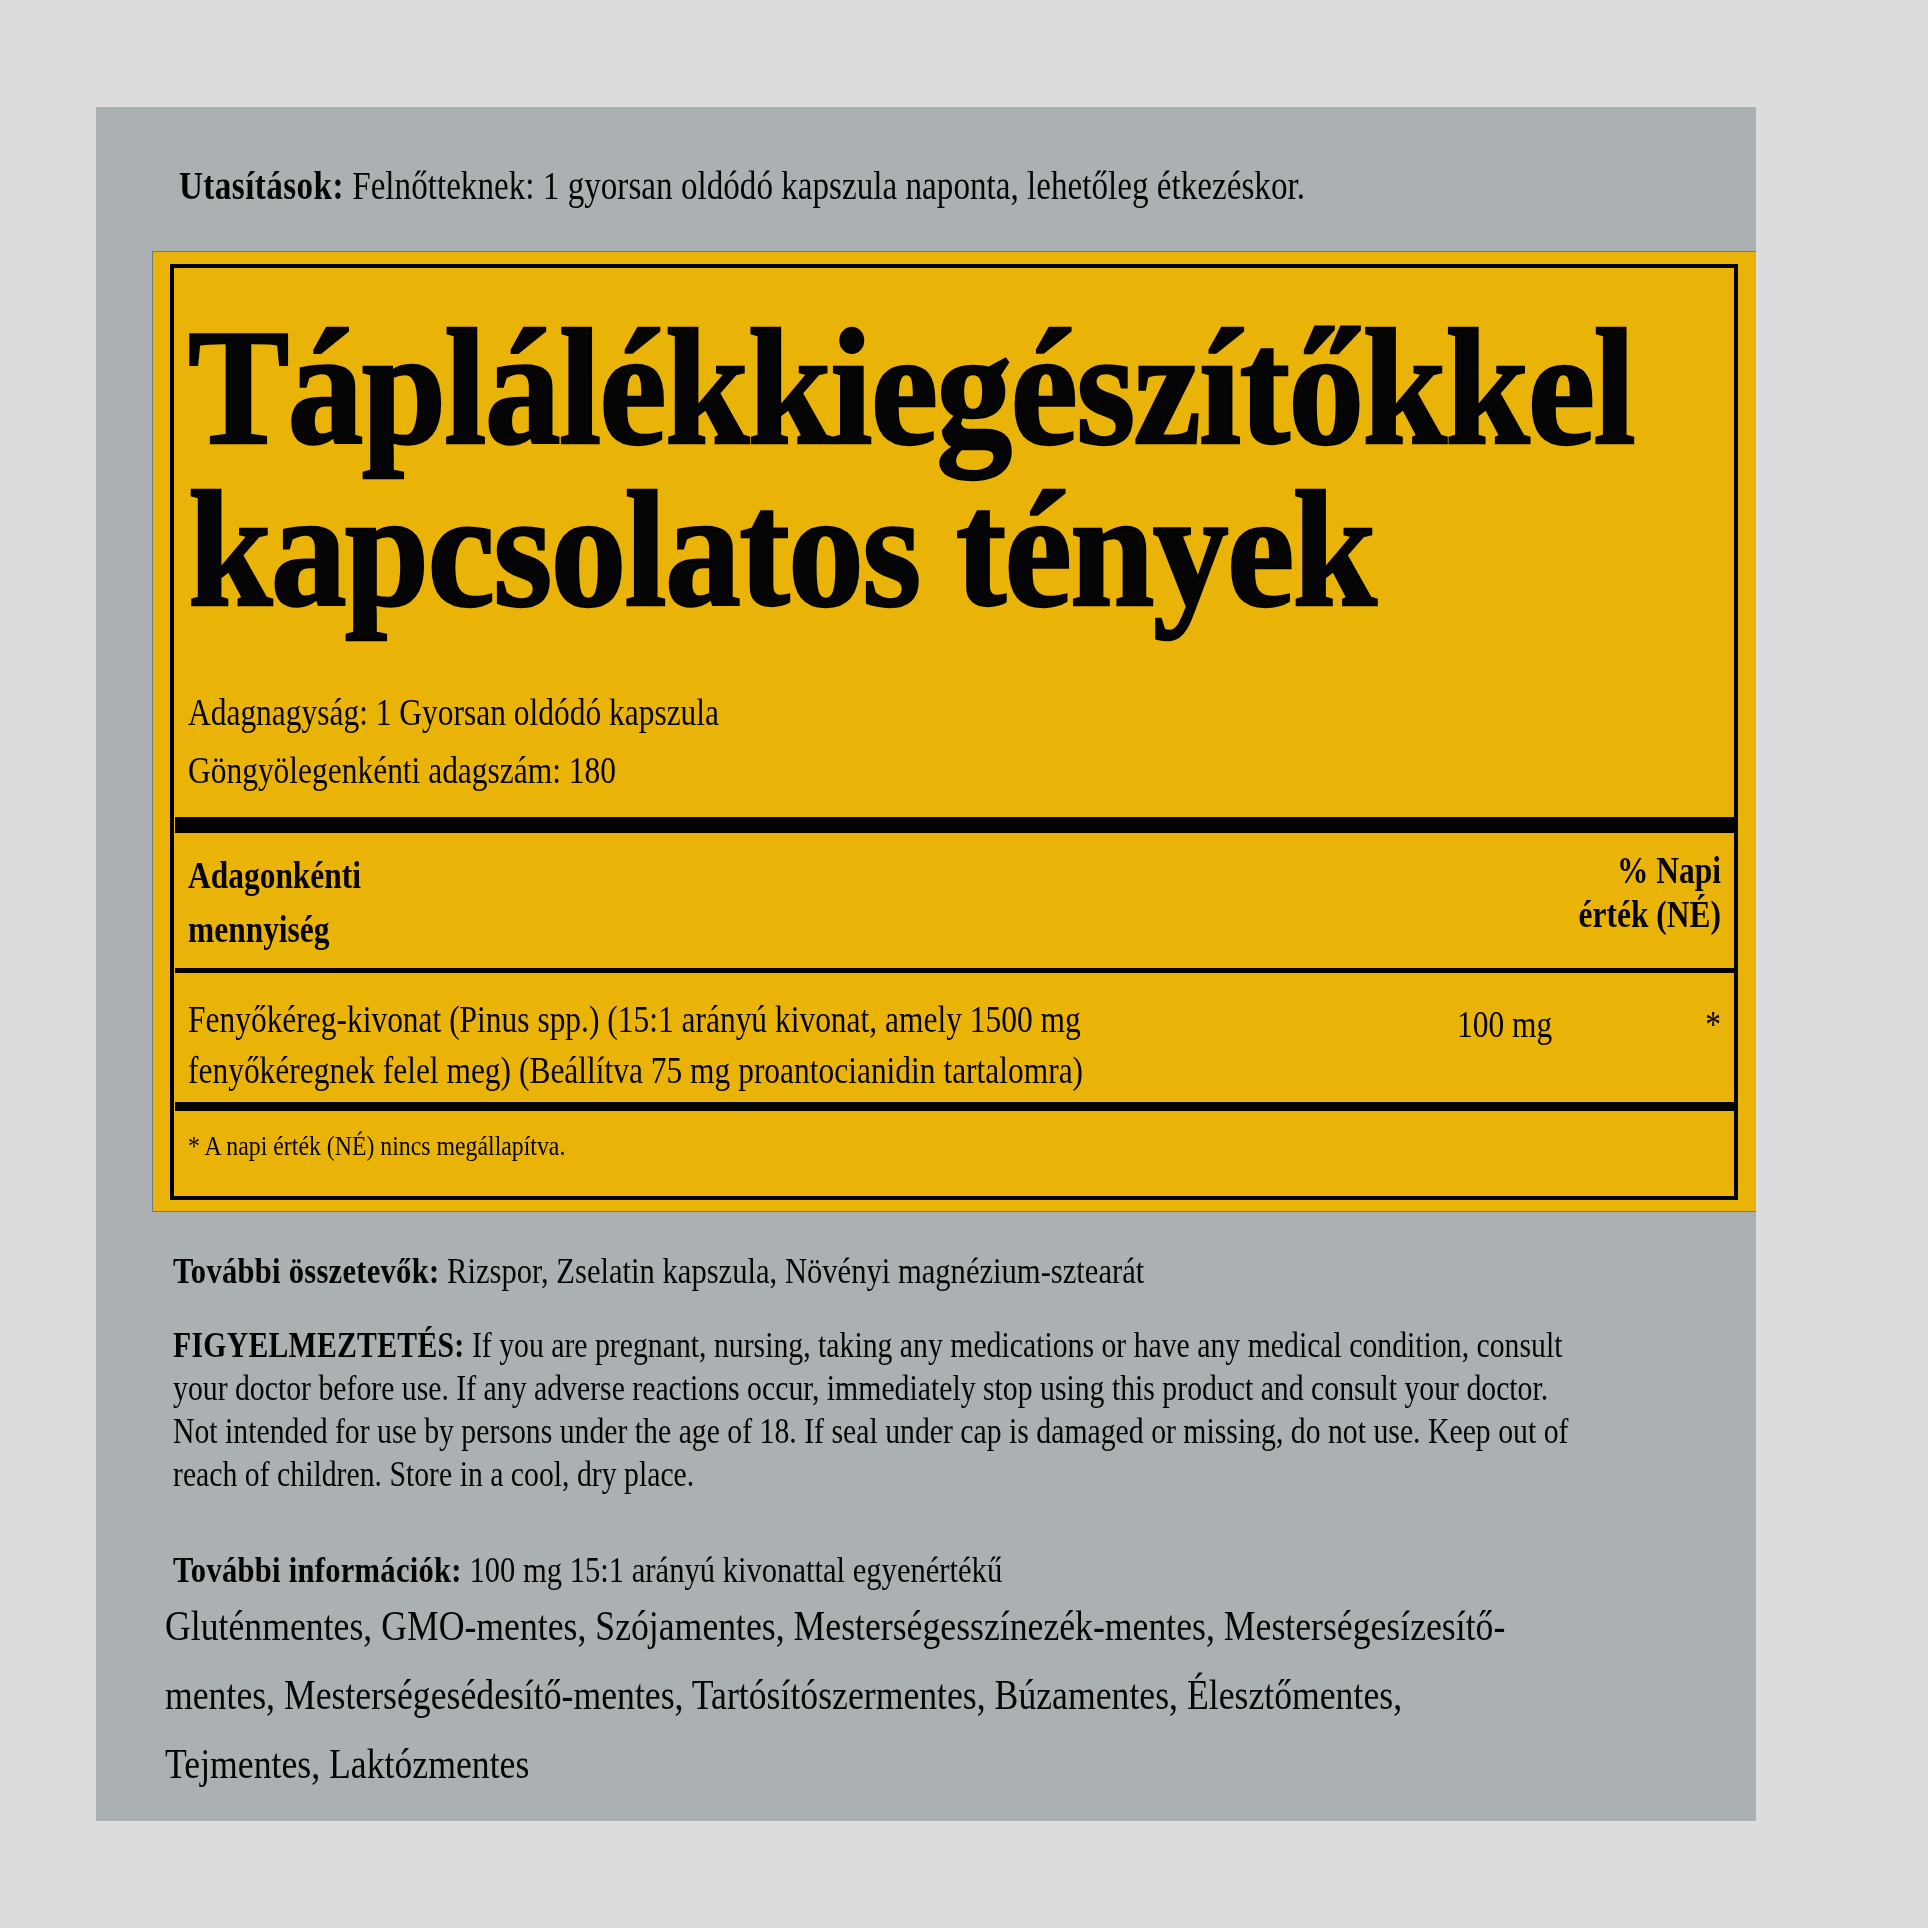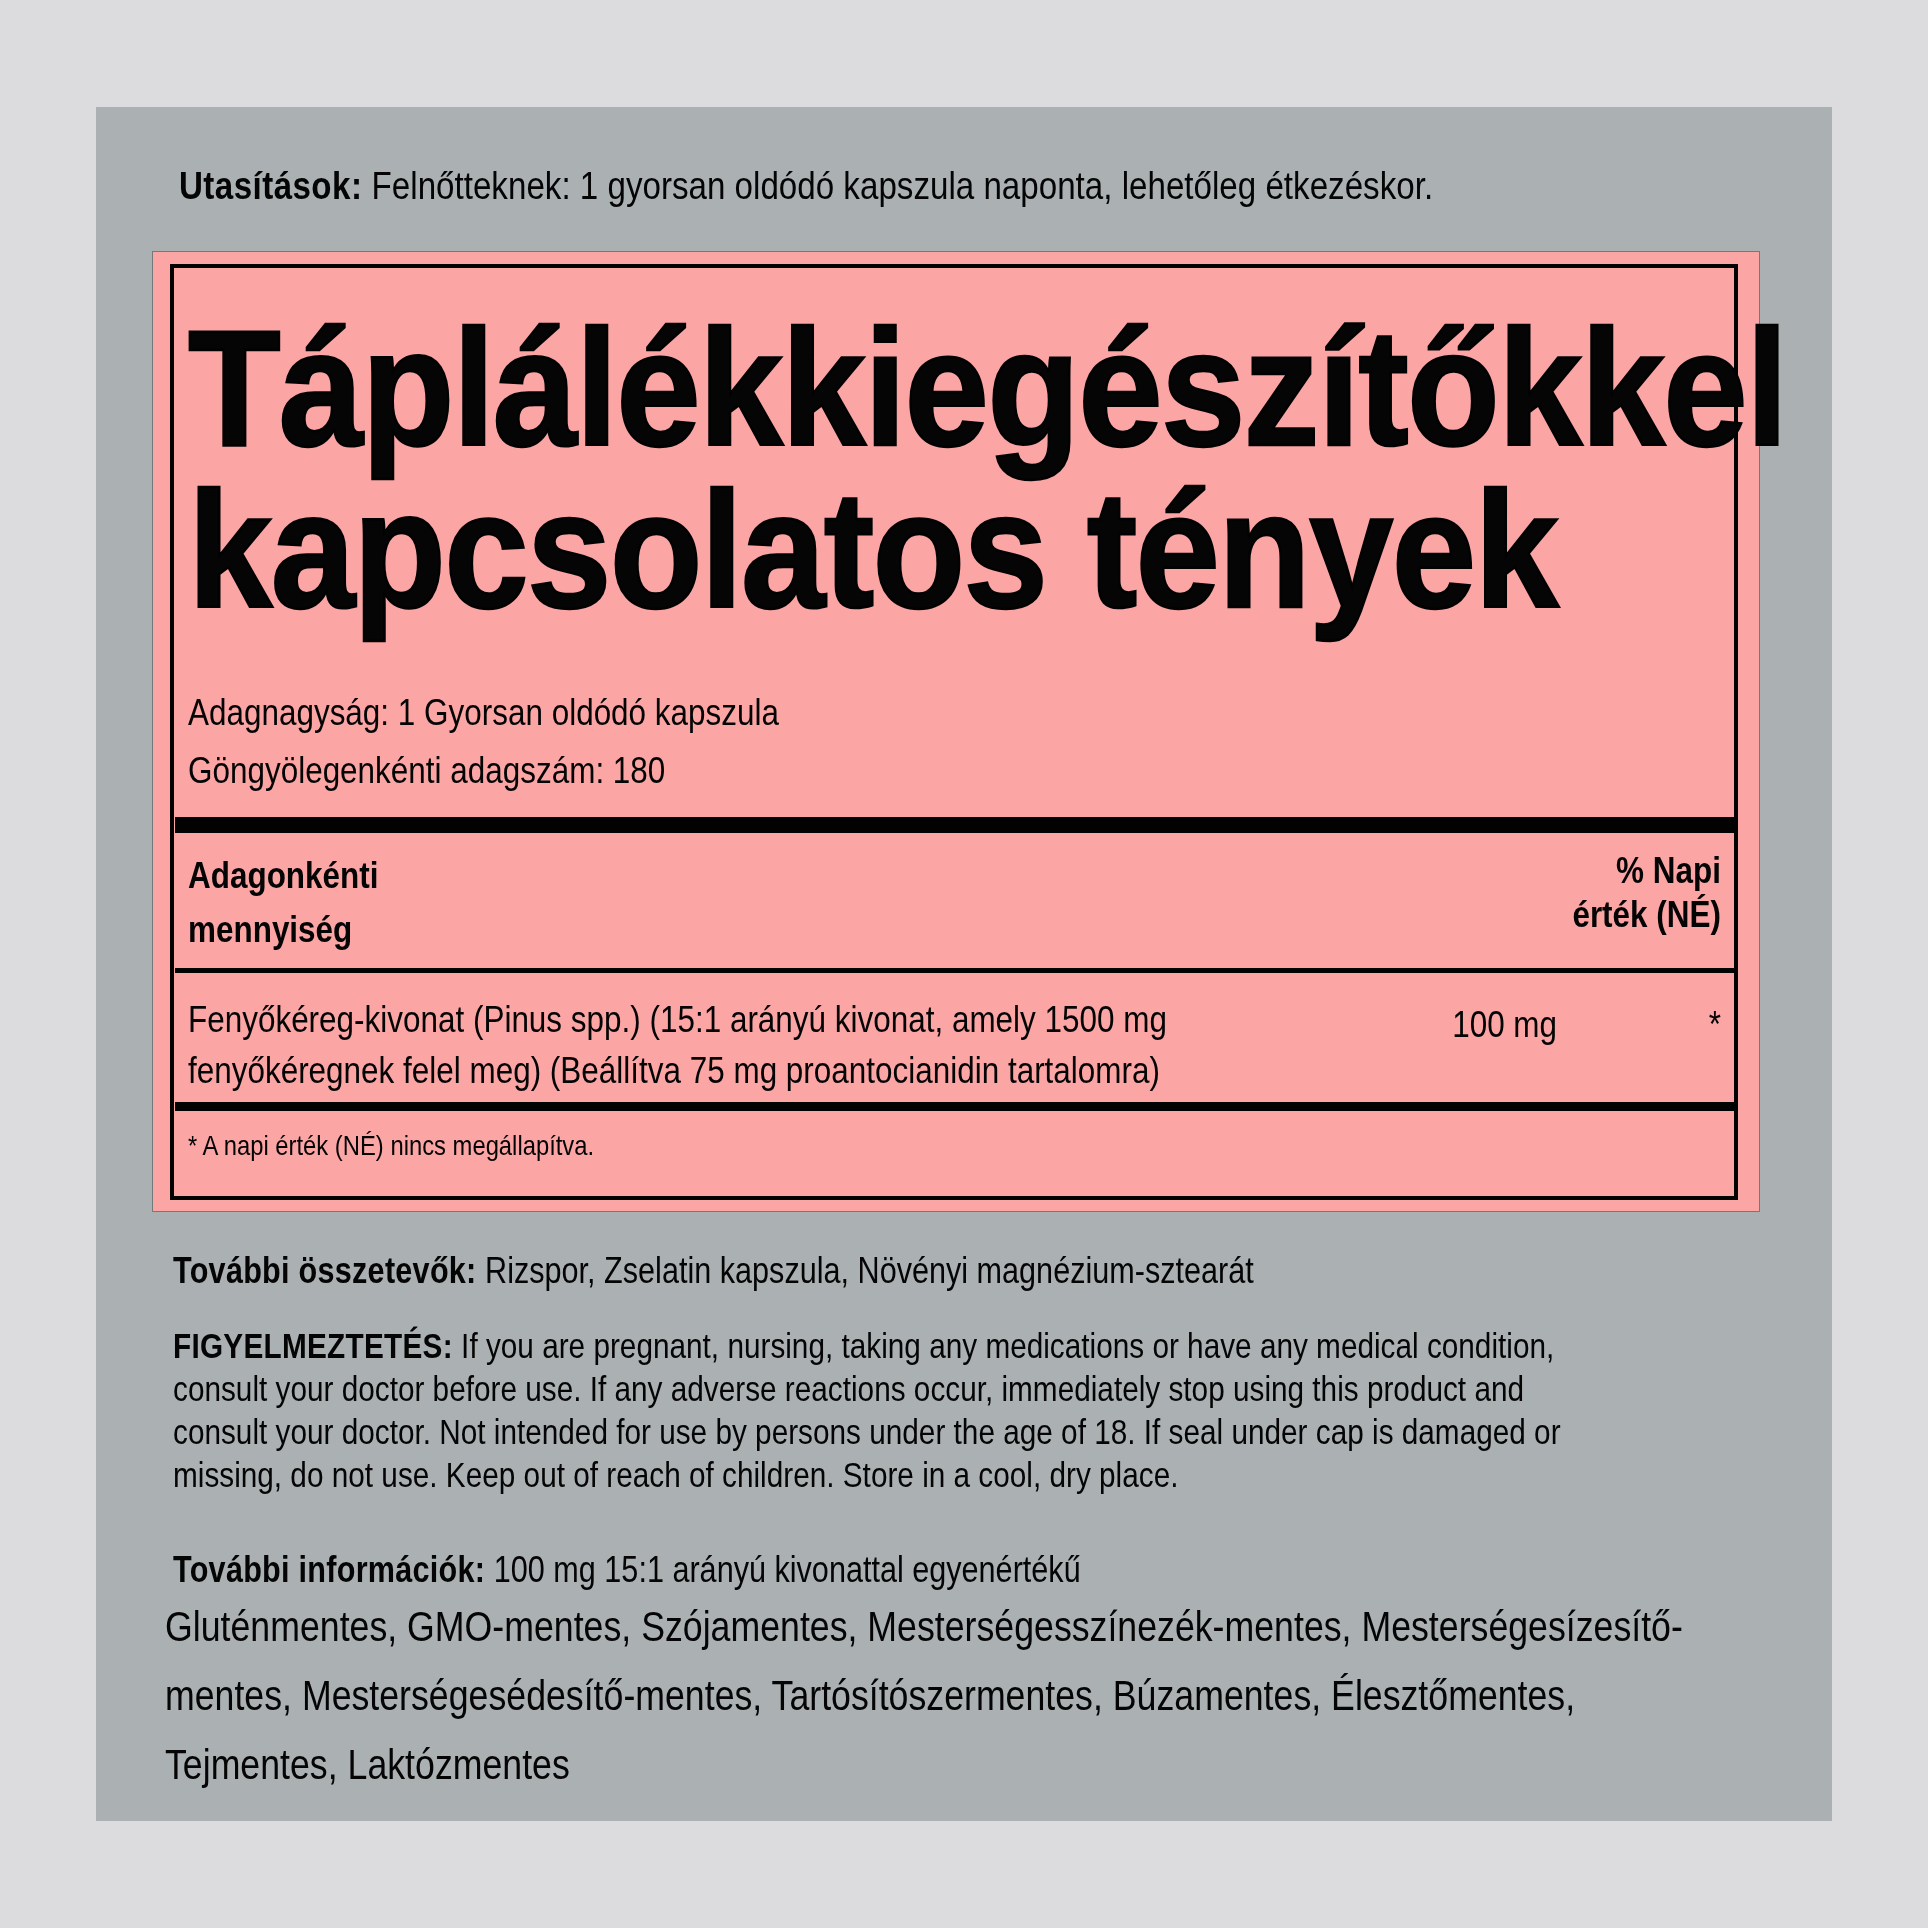--- a/index.html
+++ b/index.html
@@ -3,42 +3,42 @@
 <meta charset="utf-8">
 <style>
   html, body {
     margin: 0; padding: 0;
     width: 1928px; height: 1928px;
     background: #dcdbde;
     font-family: "Liberation Sans", sans-serif;
     color: #050505;
     -webkit-font-smoothing: antialiased;
   }
-  .stage { position: relative; width: 1928px; height: 1928px; overflow: hidden; }
+  .stage { position: relative; width: 1756px; height: 1928px; overflow: hidden; font-family: Liberation Serif, serif; }
 
   .panel {
     position: absolute; left: 96px; top: 107px;
     width: 1736px; height: 1714px;
     background: #abb1b3;
   }
 
   
   .sq { width: 117.65%; transform: scaleX(0.85); transform-origin: left top; }
 
   .directions {
     position: absolute; left: 83px; top: 55px;
     font-size: 39px; line-height: 47px; margin: 0;
     white-space: nowrap;
   }
   .directions b { letter-spacing: 0.5px; }
 
   .facts-box {
     position: absolute; left: 57px; top: 145px;
     width: 1606px; height: 959px;
-    background: #fca5a5;
+    background: #eab308;
     box-shadow: 0 0 0 0.9px rgba(60,64,66,0.55);
   }
   .facts-border {
     position: absolute; left: 17px; top: 12.2px; right: 21px; bottom: 11.3px;
     border: 4.7px solid #020202;
     pointer-events: none;
   }
   .facts-content {
     position: absolute; left: 21.7px; top: 17px; right: 25.4px; bottom: 16px;
     padding: 0 13px;

